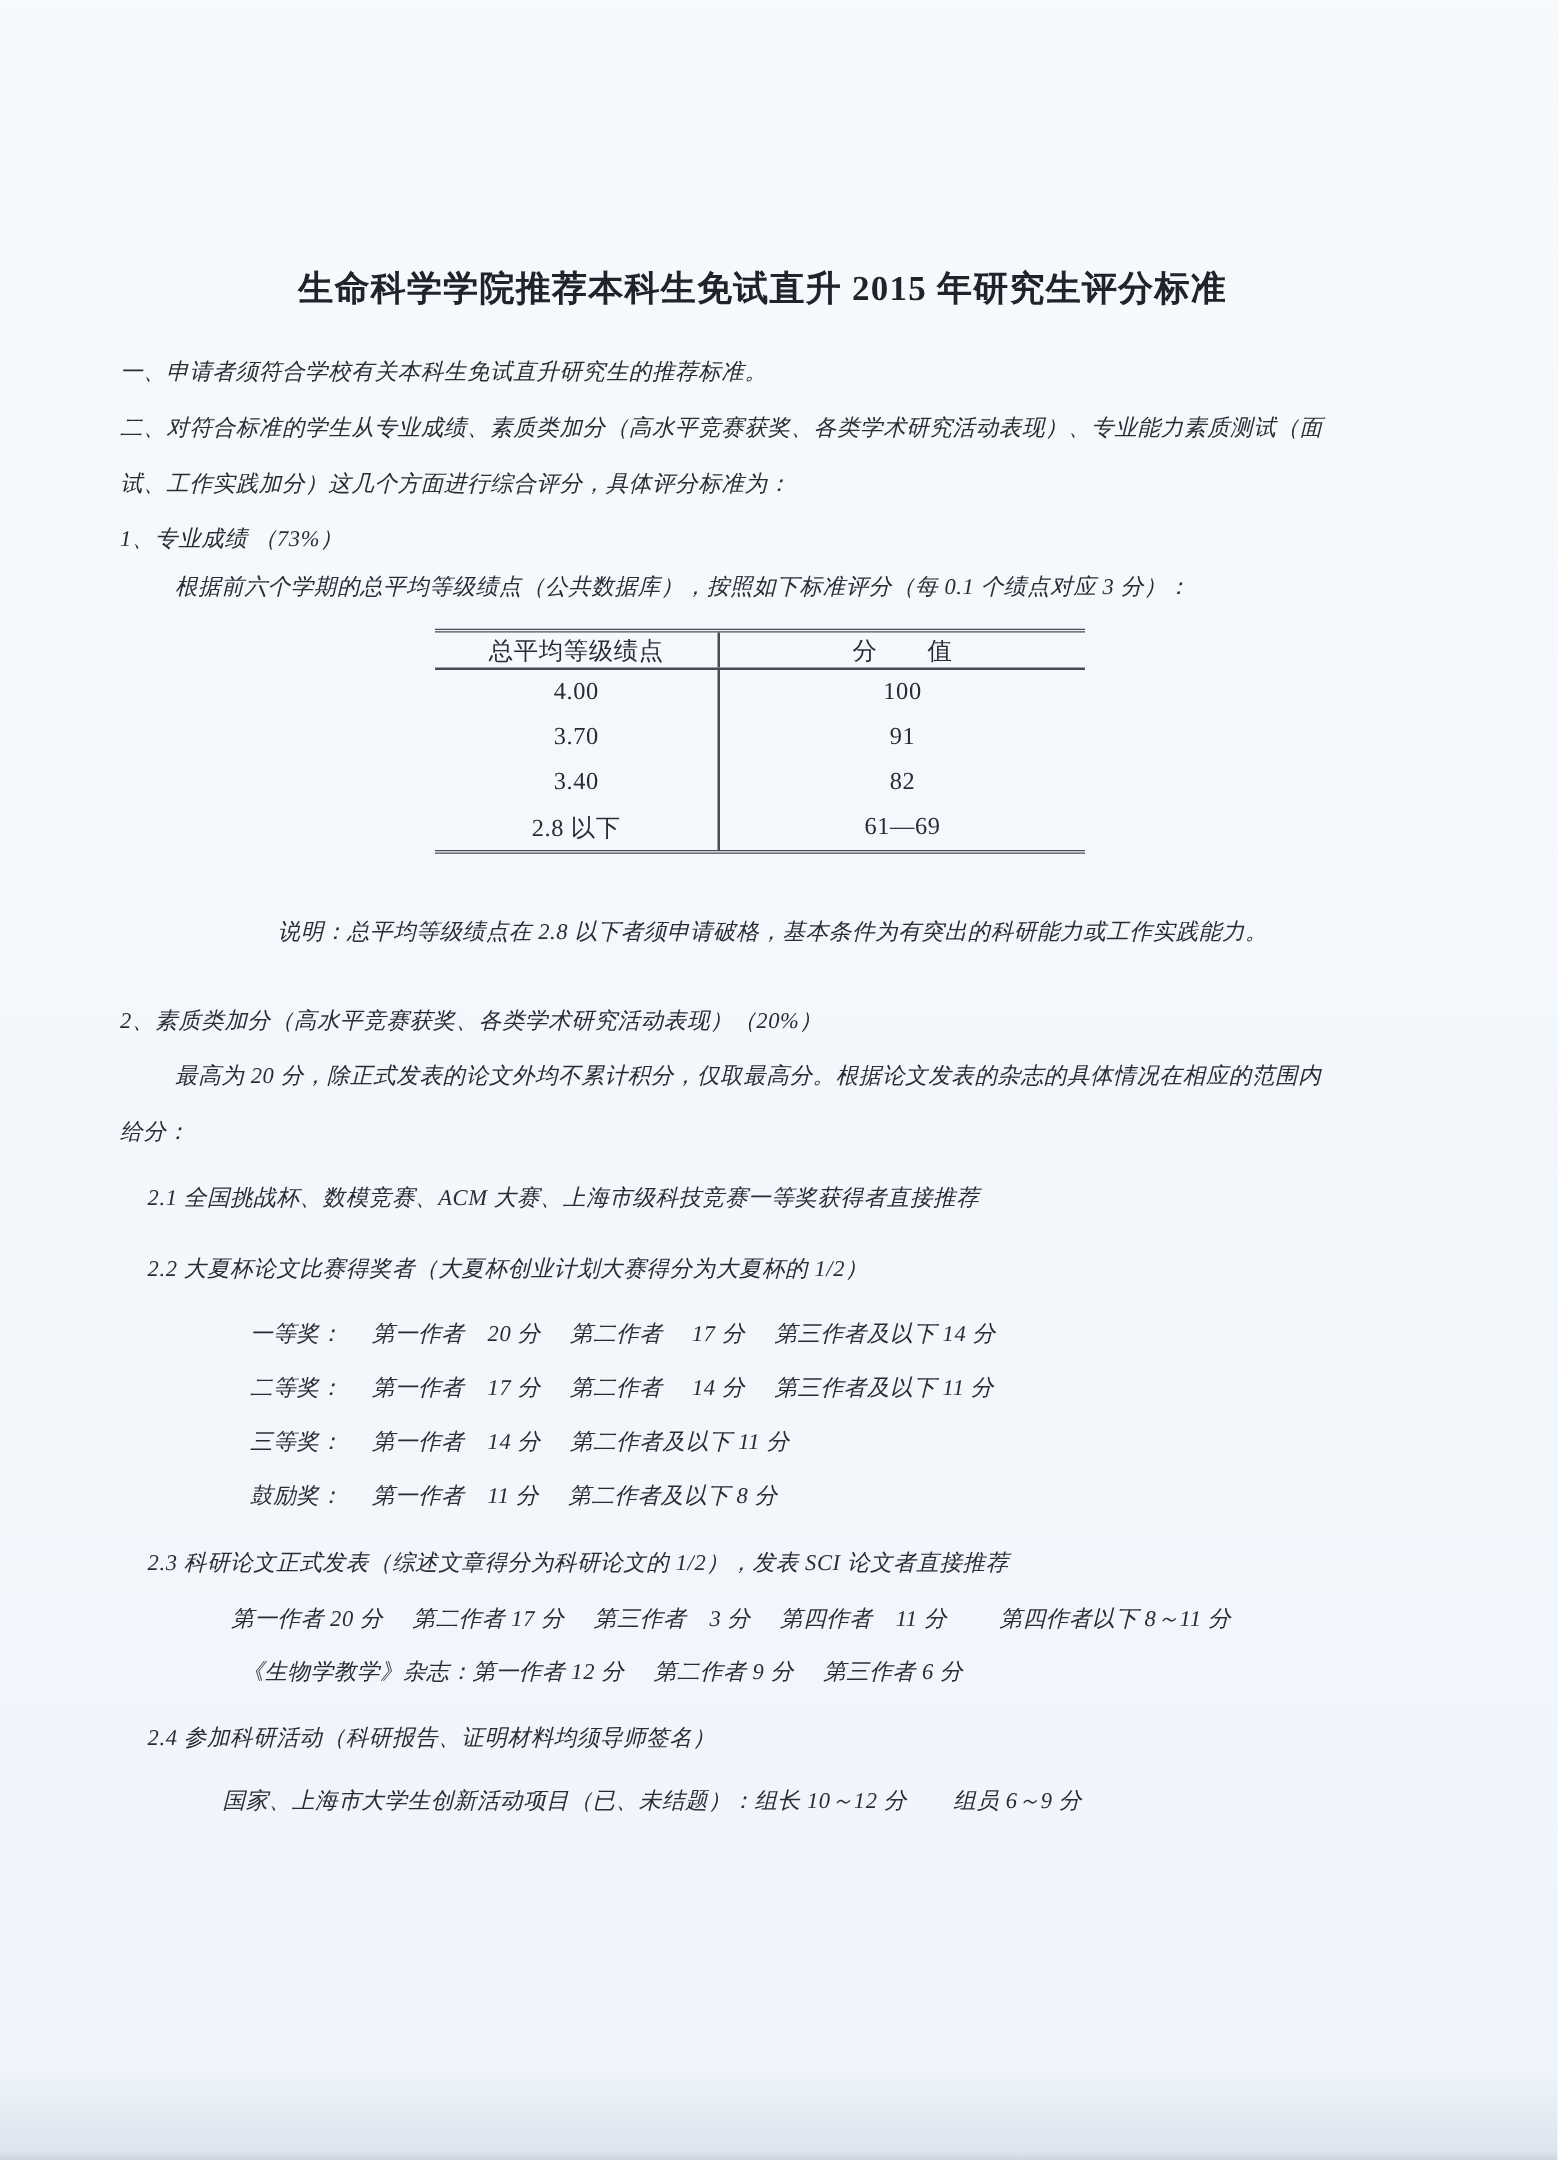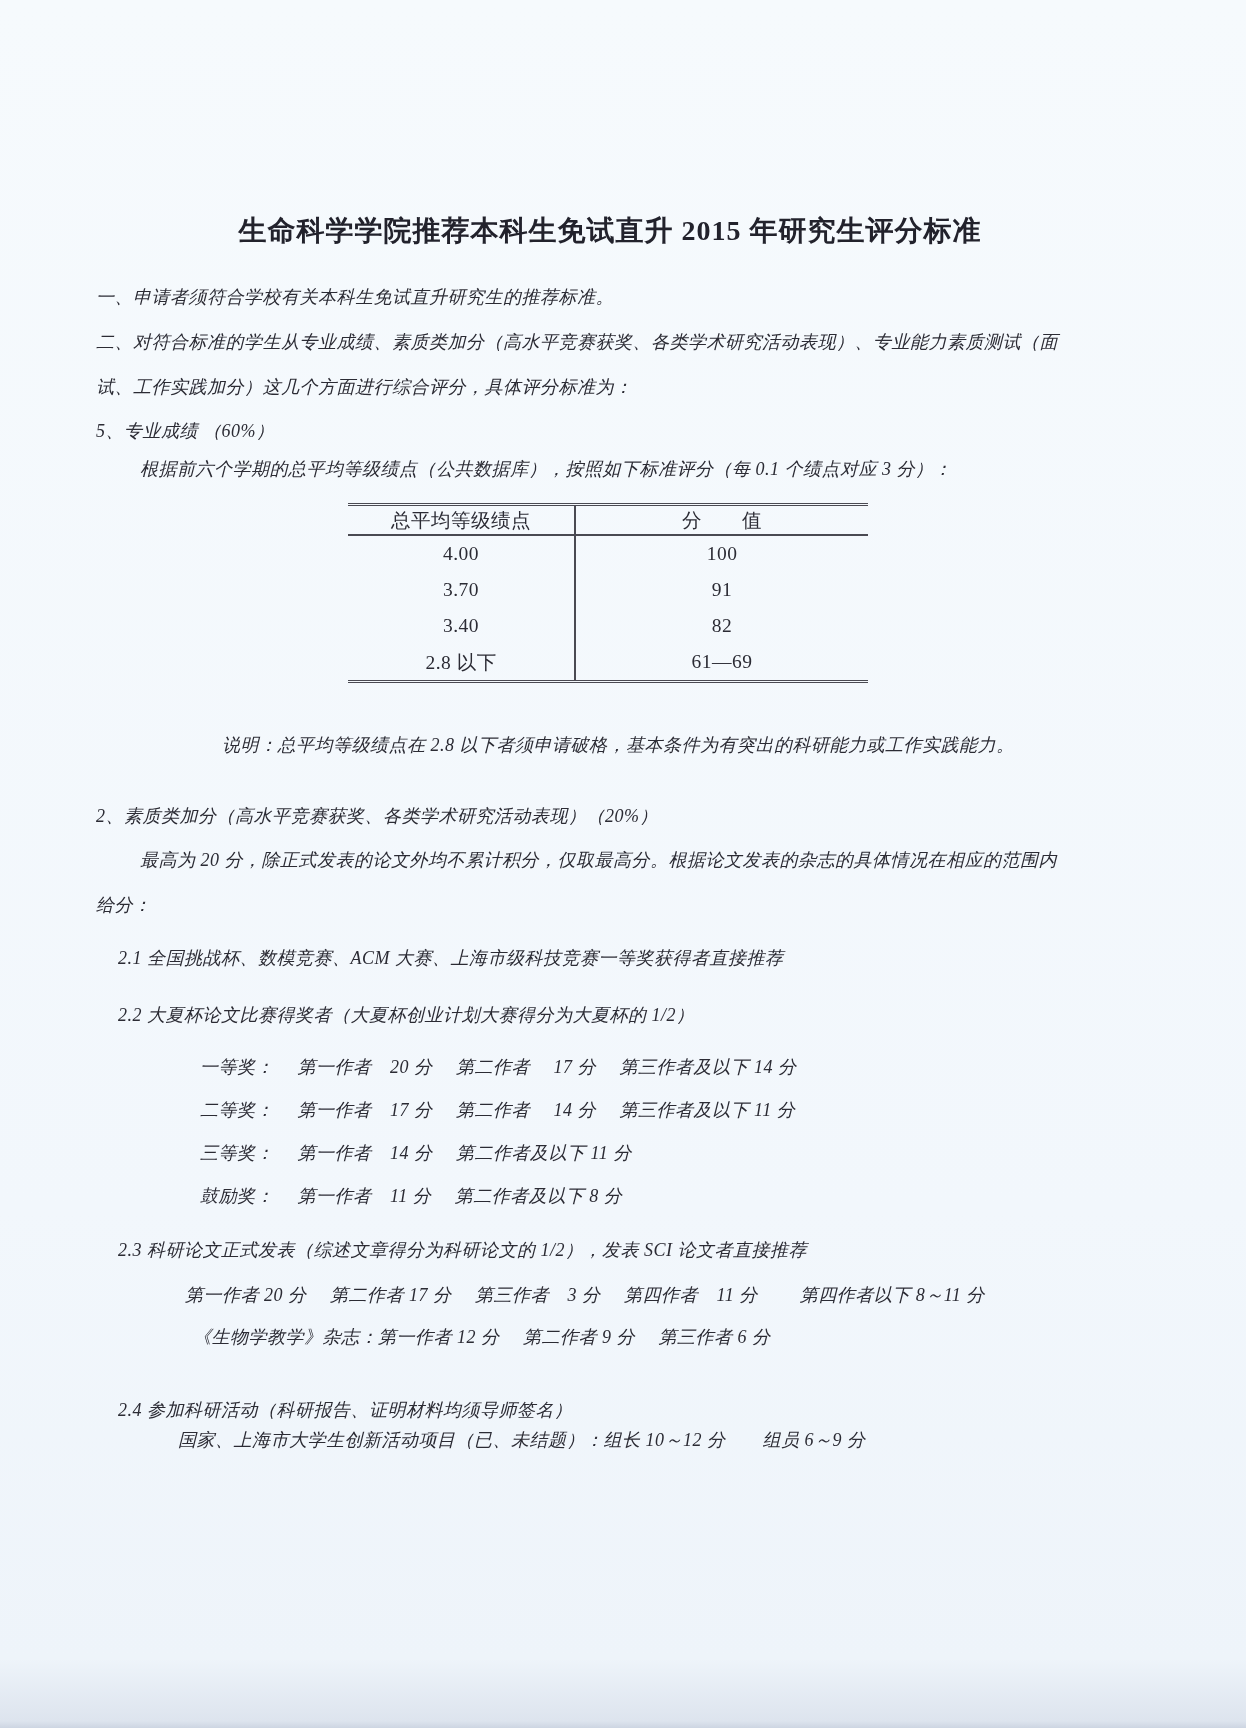--- a/index.html
+++ b/index.html
@@ -50,21 +50,21 @@
 <body>
 
 <div class="paper"></div>
 
 <div class="title">生命科学学院推荐本科生免试直升 2015 年研究生评分标准</div>
 
 <div class="ln" style="left:96px;top:285px;">一、申请者须符合学校有关本科生免试直升研究生的推荐标准。</div>
 <div class="ln" style="left:96px;top:330px;">二、对符合标准的学生从专业成绩、素质类加分（高水平竞赛获奖、各类学术研究活动表现）、专业能力素质测试（面</div>
 <div class="ln" style="left:96px;top:375px;">试、工作实践加分）这几个方面进行综合评分，具体评分标准为：</div>
 
-<div class="ln" style="left:96px;top:419px;">5、专业成绩 （60%）</div>
+<div class="ln" style="left:96px;top:419px;">1、专业成绩 （73%）</div>
 <div class="ln" style="left:140px;top:457px;">根据前六个学期的总平均等级绩点（公共数据库），按照如下标准评分（每 0.1 个绩点对应 3 分）：</div>
 
 <div class="gpa-table">
   <div class="trow thead">
     <div class="tcell cl">总平均等级绩点</div>
     <div class="tcell cr">分　　值</div>
   </div>
   <div class="tbody">
 
   <div class="trow">
@@ -97,14 +97,14 @@
 <div class="ln" style="left:118px;top:1003px;">2.2 大夏杯论文比赛得奖者（大夏杯创业计划大赛得分为大夏杯的 1/2）</div>
 <div class="ln" style="left:200px;top:1055px;">一等奖：　 第一作者　20 分　 第二作者　 17 分　 第三作者及以下 14 分</div>
 <div class="ln" style="left:200px;top:1098px;">二等奖：　 第一作者　17 分　 第二作者　 14 分　 第三作者及以下 11 分</div>
 <div class="ln" style="left:200px;top:1141px;">三等奖：　 第一作者　14 分　 第二作者及以下 11 分</div>
 <div class="ln" style="left:200px;top:1184px;">鼓励奖：　 第一作者　11 分　 第二作者及以下 8 分</div>
 
 <div class="ln" style="left:118px;top:1238px;">2.3 科研论文正式发表（综述文章得分为科研论文的 1/2），发表 SCI 论文者直接推荐</div>
 <div class="ln" style="left:185px;top:1283px;">第一作者 20 分　 第二作者 17 分　 第三作者　3 分　 第四作者　11 分　　 第四作者以下 8～11 分</div>
 <div class="ln" style="left:193px;top:1325px;">《生物学教学》杂志：第一作者 12 分　 第二作者 9 分　 第三作者 6 分</div>
 
-<div class="ln" style="left:118px;top:1378px;margin-top:20px;">2.4 参加科研活动（科研报告、证明材料均须导师签名）</div>
+<div class="ln" style="left:118px;top:1378px;">2.4 参加科研活动（科研报告、证明材料均须导师签名）</div>
 <div class="ln" style="left:178px;top:1428px;">国家、上海市大学生创新活动项目（已、未结题）：组长 10～12 分　　组员 6～9 分</div>
 
 </body></html>

